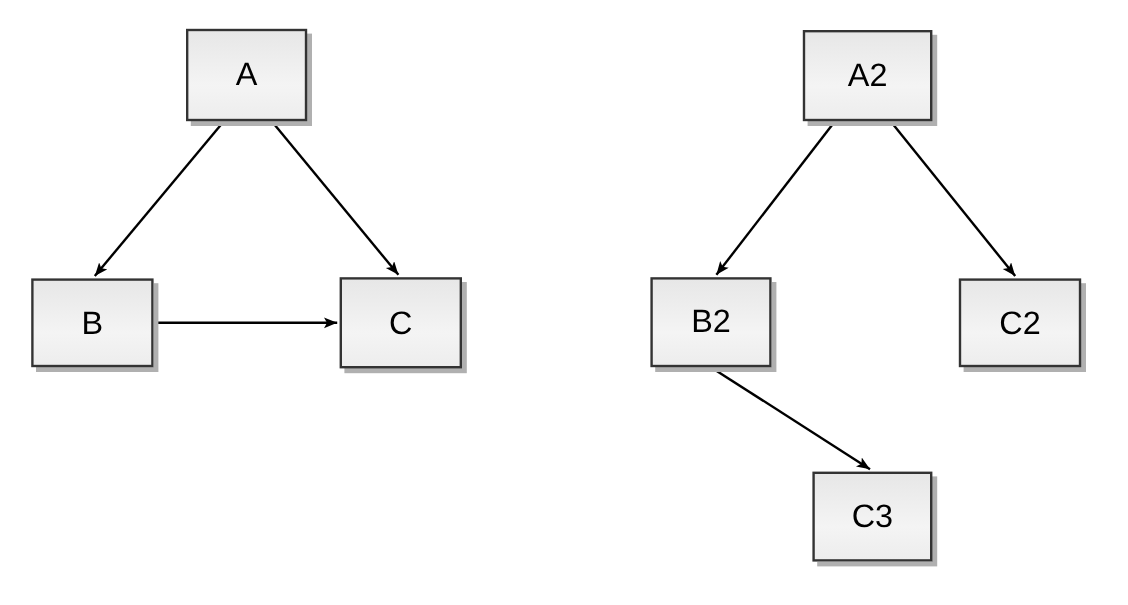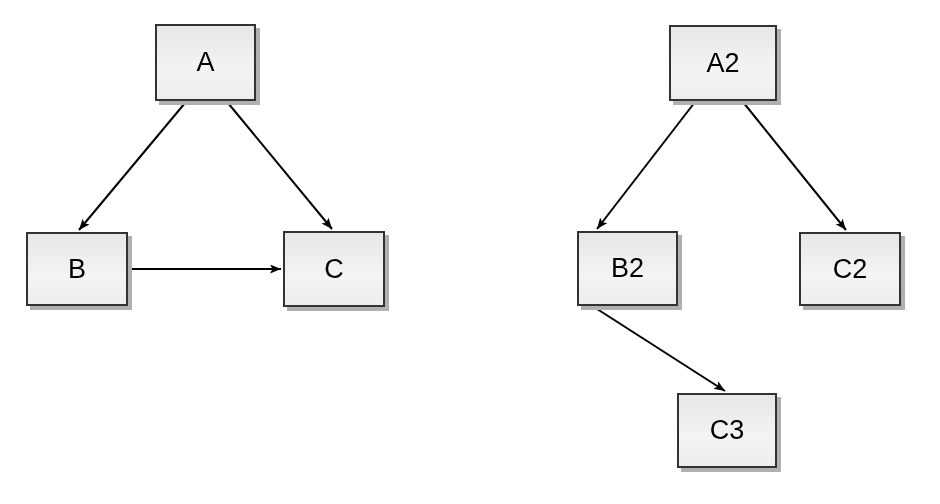--- a/index.html
+++ b/index.html
@@ -64,21 +64,21 @@
       </div>
       <div class="node" style="left: 26px; top: 232px; width: 102px; height: 74px;">
         <span class="node-label">B</span>
       </div>
       <div class="node" style="left: 283px; top: 231px; width: 102px; height: 76px;">
         <span class="node-label">C</span>
       </div>
       <div class="node" style="left: 669px; top: 25px; width: 108px; height: 76px;">
         <span class="node-label">A2</span>
       </div>
-      <div class="node" style="left: 542px; top: 231px; width: 101px; height: 75px; margin-left: 35px;">
+      <div class="node" style="left: 542px; top: 231px; width: 101px; height: 75px;">
         <span class="node-label">B2</span>
       </div>
       <div class="node" style="left: 799px; top: 232px; width: 102px; height: 74px;">
         <span class="node-label">C2</span>
       </div>
       <div class="node" style="left: 677px; top: 393px; width: 100px; height: 75px;">
         <span class="node-label">C3</span>
       </div>
     </div>
 </div>

